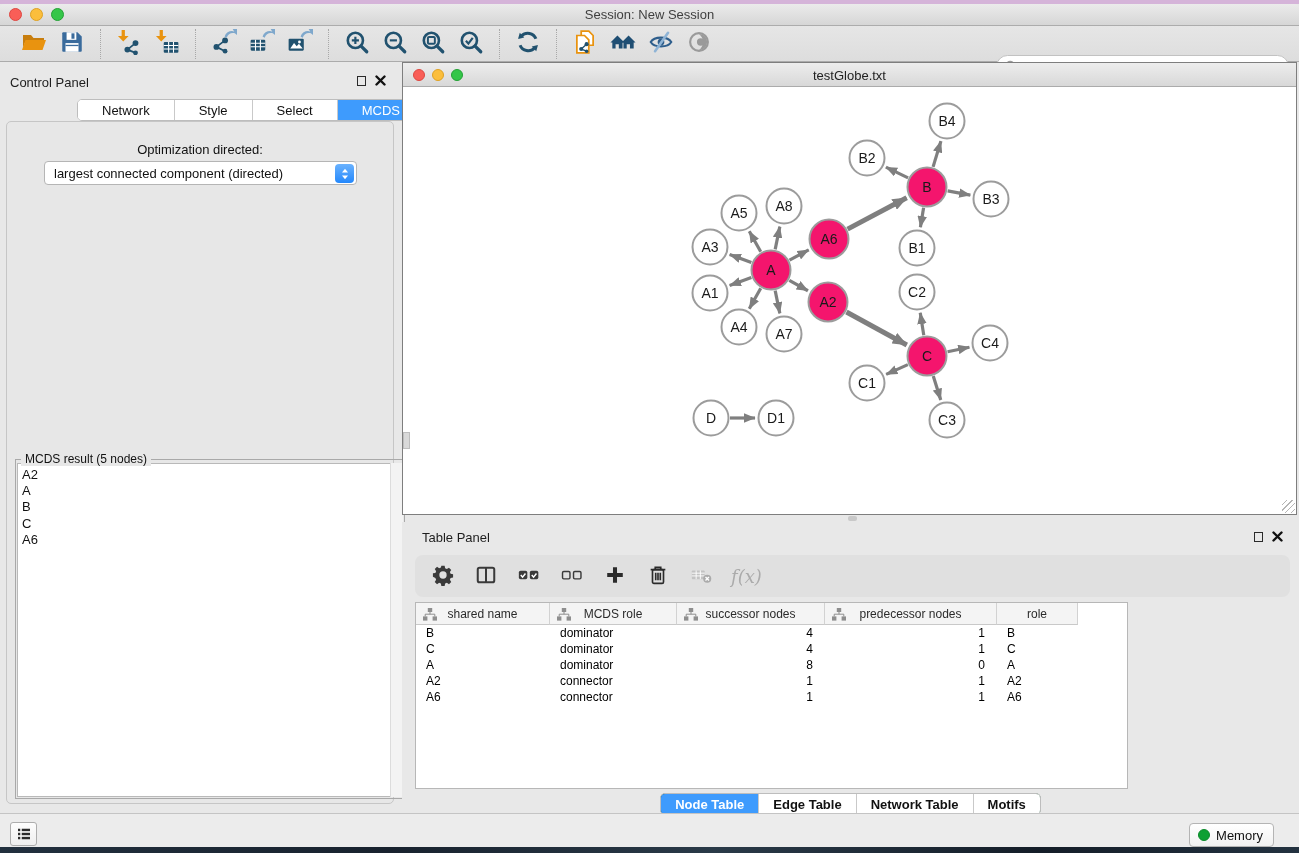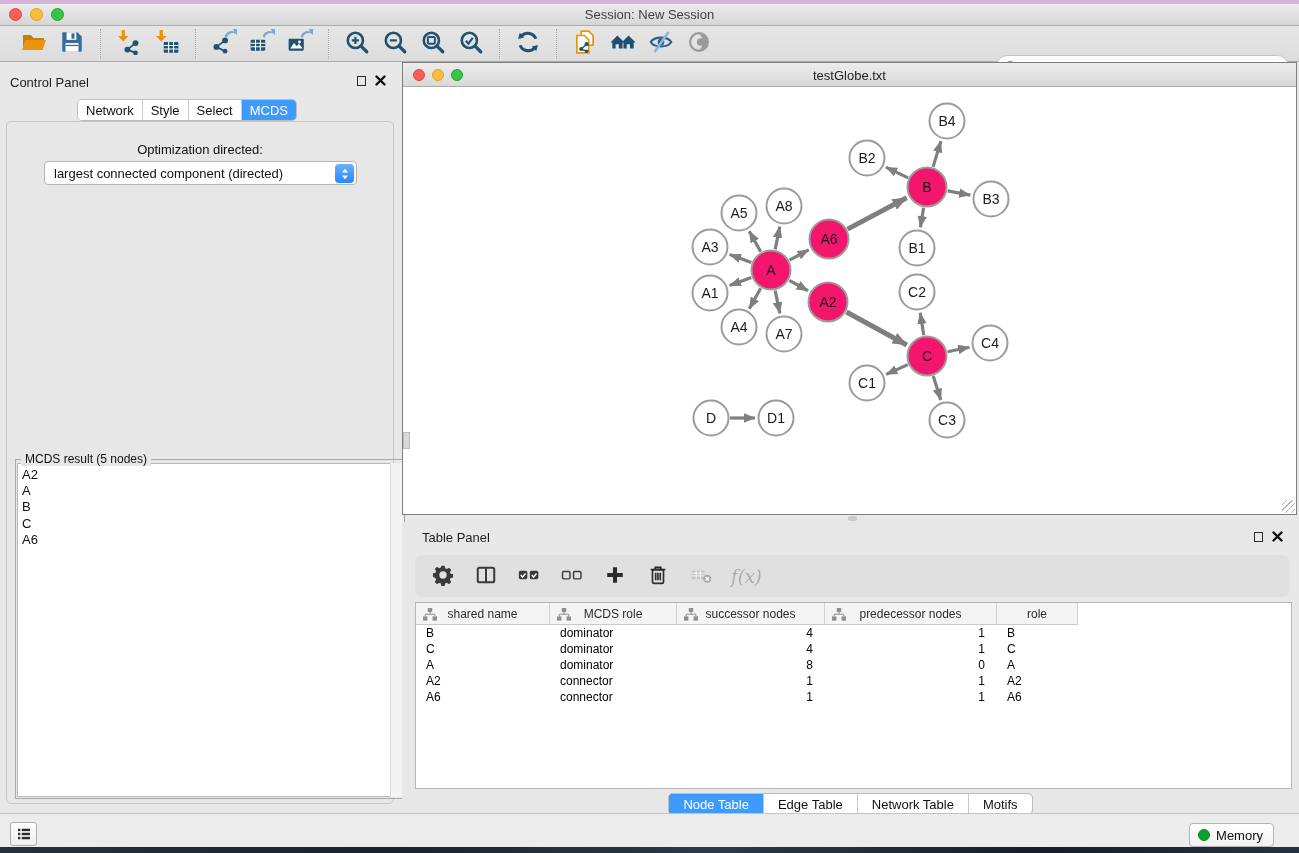--- a/index.html
+++ b/index.html
@@ -44,21 +44,21 @@
   .panel-ctrls { position:absolute; display:flex; gap:9px; align-items:center; }
   .float-box { width:9px; height:10px; border:1.6px solid #2A2A2A; background:transparent; }
   .close-x  { width:11px; height:11px; }
 
   
   .control-panel { position:absolute; left:0; top:58px; width:400px; height:755px; background:#E8E8E8; }
   .cp-header { position:absolute; left:10px; top:13px; }
   .cp-ctrls { right:14px; top:13px; }
   .cp-tabs { position:absolute; left:77px; top:37px; height:22px; display:flex;
     border:1px solid #BDBDBD; border-radius:5px; overflow:hidden; background:#fff; }
-  .cp-tab { padding:0 8px; font-size:13px; line-height:21px; color:#111; background:#fff;
+  .cp-tab { padding:0 24px; font-size:13px; line-height:21px; color:#111; background:#fff;
     border-right:1px solid #C9C9C9; cursor:default; }
   .cp-tab:last-child { border-right:none; }
   .cp-tab.selected { background:#3E9BFD; color:#fff; }
   .cp-body { position:absolute; left:6px; top:59px; width:388px; height:683px;
     background:#E7E7E7; border:1px solid #C6C6C6; border-radius:5px; }
   .opt-label { position:absolute; left:0; right:0; top:20px; text-align:center; font-size:13px; color:#111; }
   .combo { position:absolute; left:37px; top:39px; width:313px; height:24px; background:#fff;
     border:1px solid #B5B5B5; border-radius:4px; font-size:13px; color:#111;
     display:flex; align-items:center; padding-left:9px; }
   .combo .spinner { position:absolute; right:2px; top:2px; width:19px; height:19px;
@@ -99,35 +99,35 @@
   .table-panel { position:absolute; left:402px; top:518px; width:897px; height:295px; background:#E8E8E8; }
   .tp-header { position:absolute; left:20px; top:8px; }
   .tp-ctrls { right:16px; top:9px; }
   .tp-toolbar { position:absolute; left:13px; top:33px; width:875px; height:42px;
     background:#E0E0E0; border-radius:8px; display:flex; align-items:center; gap:17px; padding-left:15px; }
   .tp-tool { width:26px; height:26px; display:flex; align-items:center; justify-content:center;
     background:transparent; border:none; }
   .tp-tool svg { width:22px; height:22px; }
   .tp-fx { font-family:"DejaVu Serif", serif; font-style:italic; font-size:18px; color:#ABABAB; }
 
-  .tp-table { position:absolute; left:13px; top:80px; width:877px; height:187px;
+  .tp-table { position:absolute; left:13px; top:80px; width:713px; height:187px;
     background:#fff; border:1px solid #B7B7B7; overflow:hidden; }
   .tp-thead { position:absolute; left:0; top:0; height:22px; display:flex; }
   .th-cell { position:relative; height:22px; background:#F4F4F4; border-right:1px solid #D2D2D2;
     border-bottom:1px solid #C9C9C9; font-size:12px; color:#2B2B2B;
     display:flex; align-items:center; justify-content:center; }
   .th-cell svg { position:absolute; left:7px; top:5px; width:14px; height:13px; }
   .tp-rows { position:absolute; left:0; top:22px; right:0; }
   .tp-row { display:flex; height:16px; }
   .td-cell { font-size:12px; color:#000; line-height:16px; white-space:nowrap; overflow:hidden; }
   .td-cell.left { text-align:left; padding-left:10px; }
   .td-cell.right { text-align:right; padding-right:12px; }
 
   .tp-tabs { position:absolute; left:0; right:0; top:271px; display:flex; justify-content:center; }
-  .tp-tabs .seg { display:flex; border:1px solid #BDBDBD; border-radius:5px; overflow:hidden; background:#14532d; height:22px; }
+  .tp-tabs .seg { display:flex; border:1px solid #BDBDBD; border-radius:5px; overflow:hidden; background:#14532d; height:22px;font-weight:bold; }
   .tp-tab { padding:0 14px; font-size:13px; line-height:21px; color:#111; background:#fff;
     border-right:1px solid #C9C9C9; }
   .tp-tab:last-child { border-right:none; }
   .tp-tab.selected { background:#3E9BFD; color:#fff; }
 
   
   .statusbar { position:absolute; left:0; top:809px; width:100%; height:34px;
     background:#ECECEC; border-top:1px solid #C4C4C4; }
   .list-btn { position:absolute; left:10px; top:8px; width:27px; height:24px;
     background:linear-gradient(#FDFDFD,#EFEFEF); border:1px solid #ADADAD; border-radius:3px;

